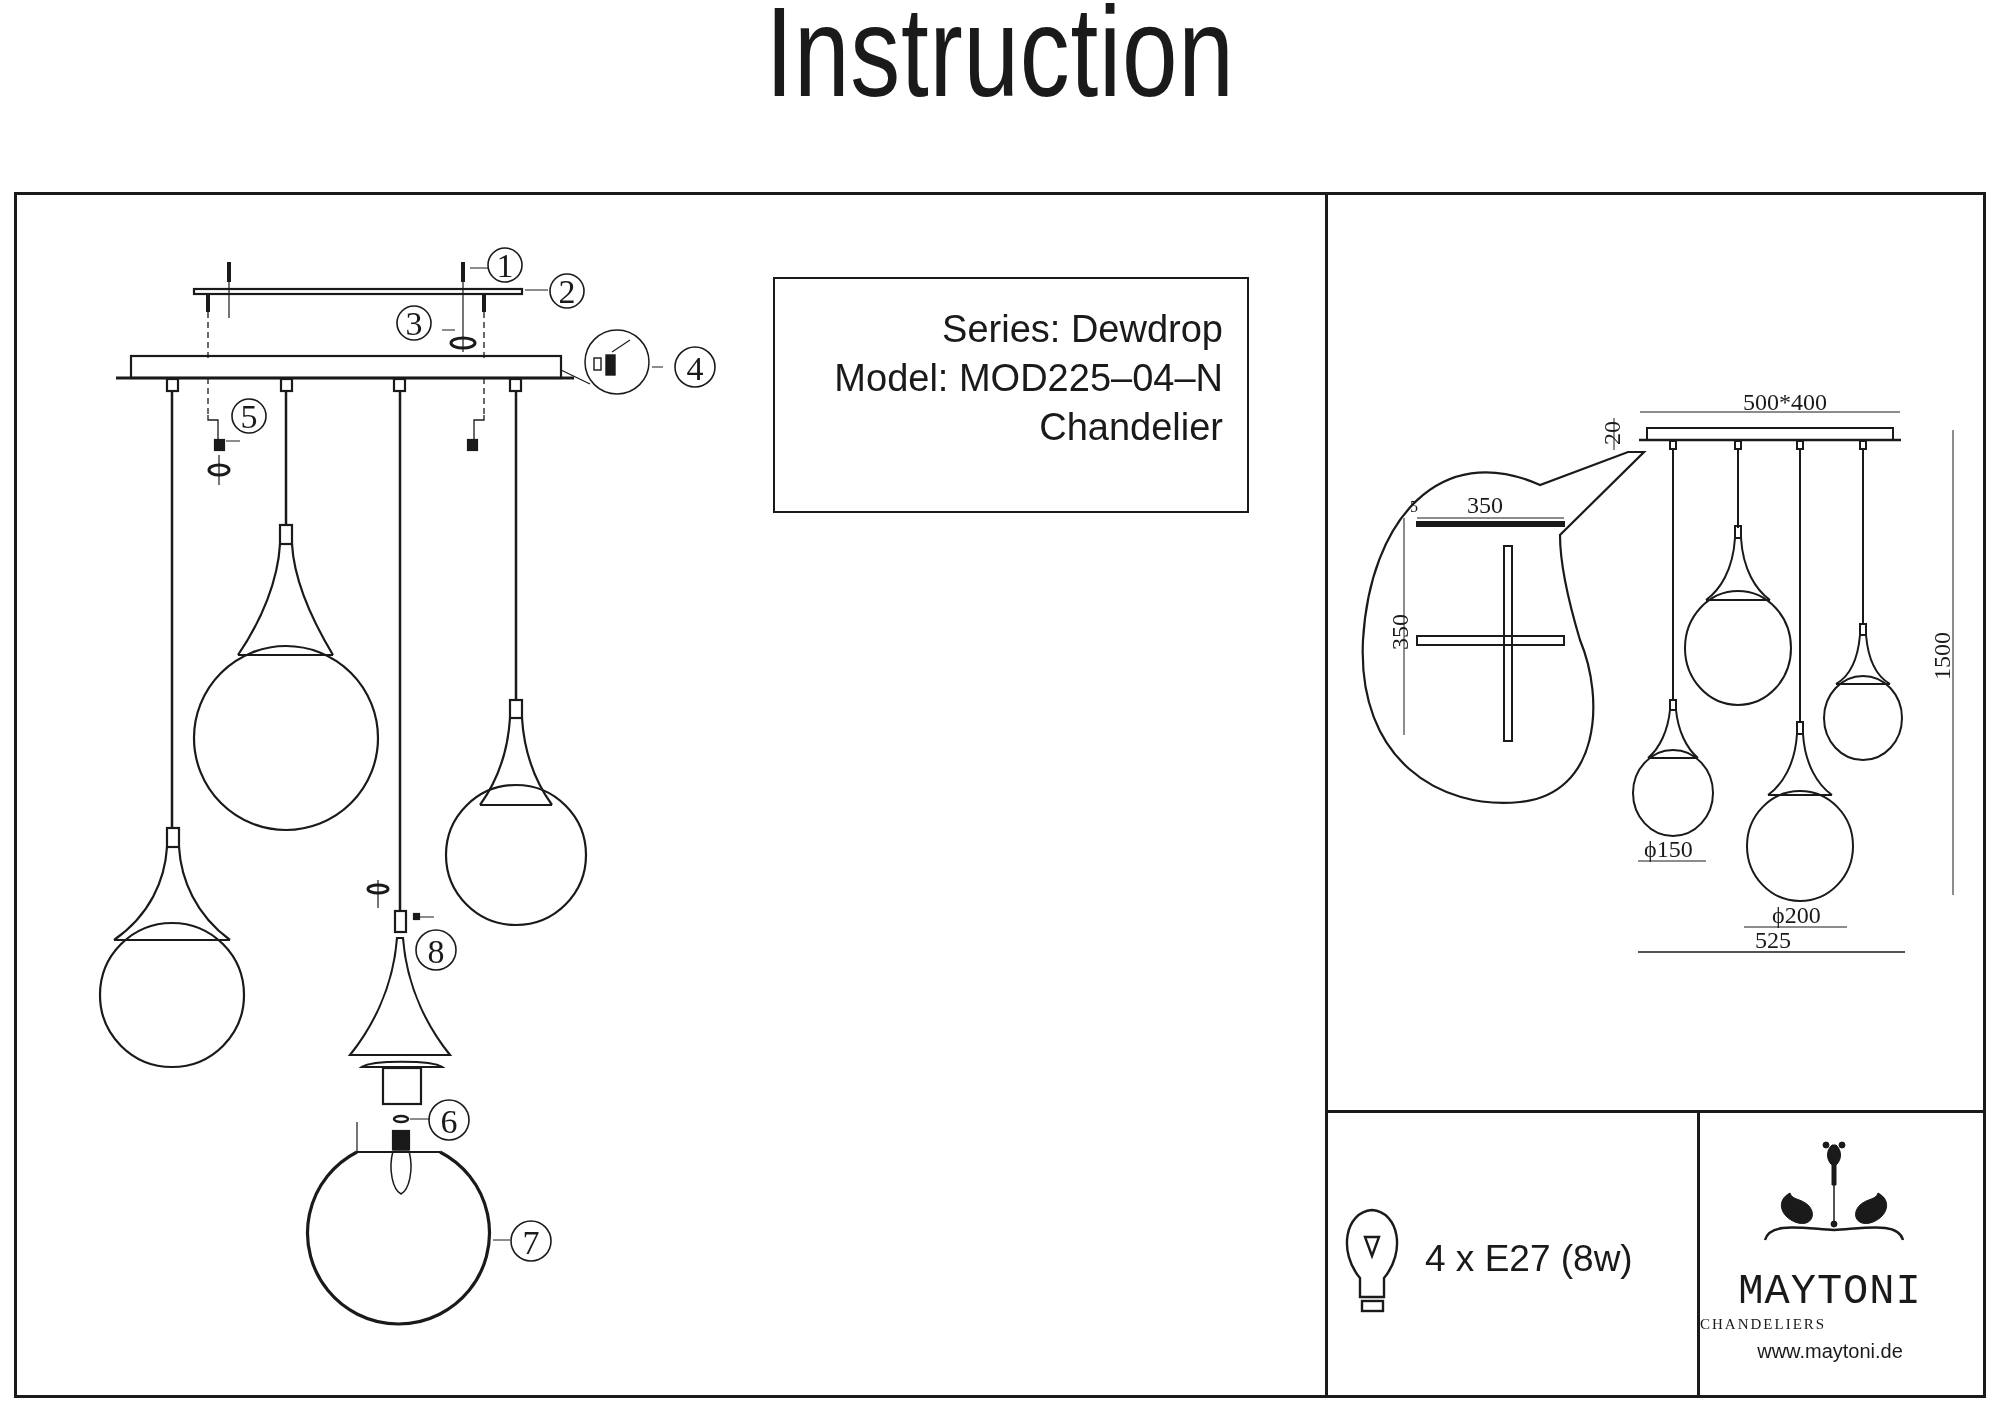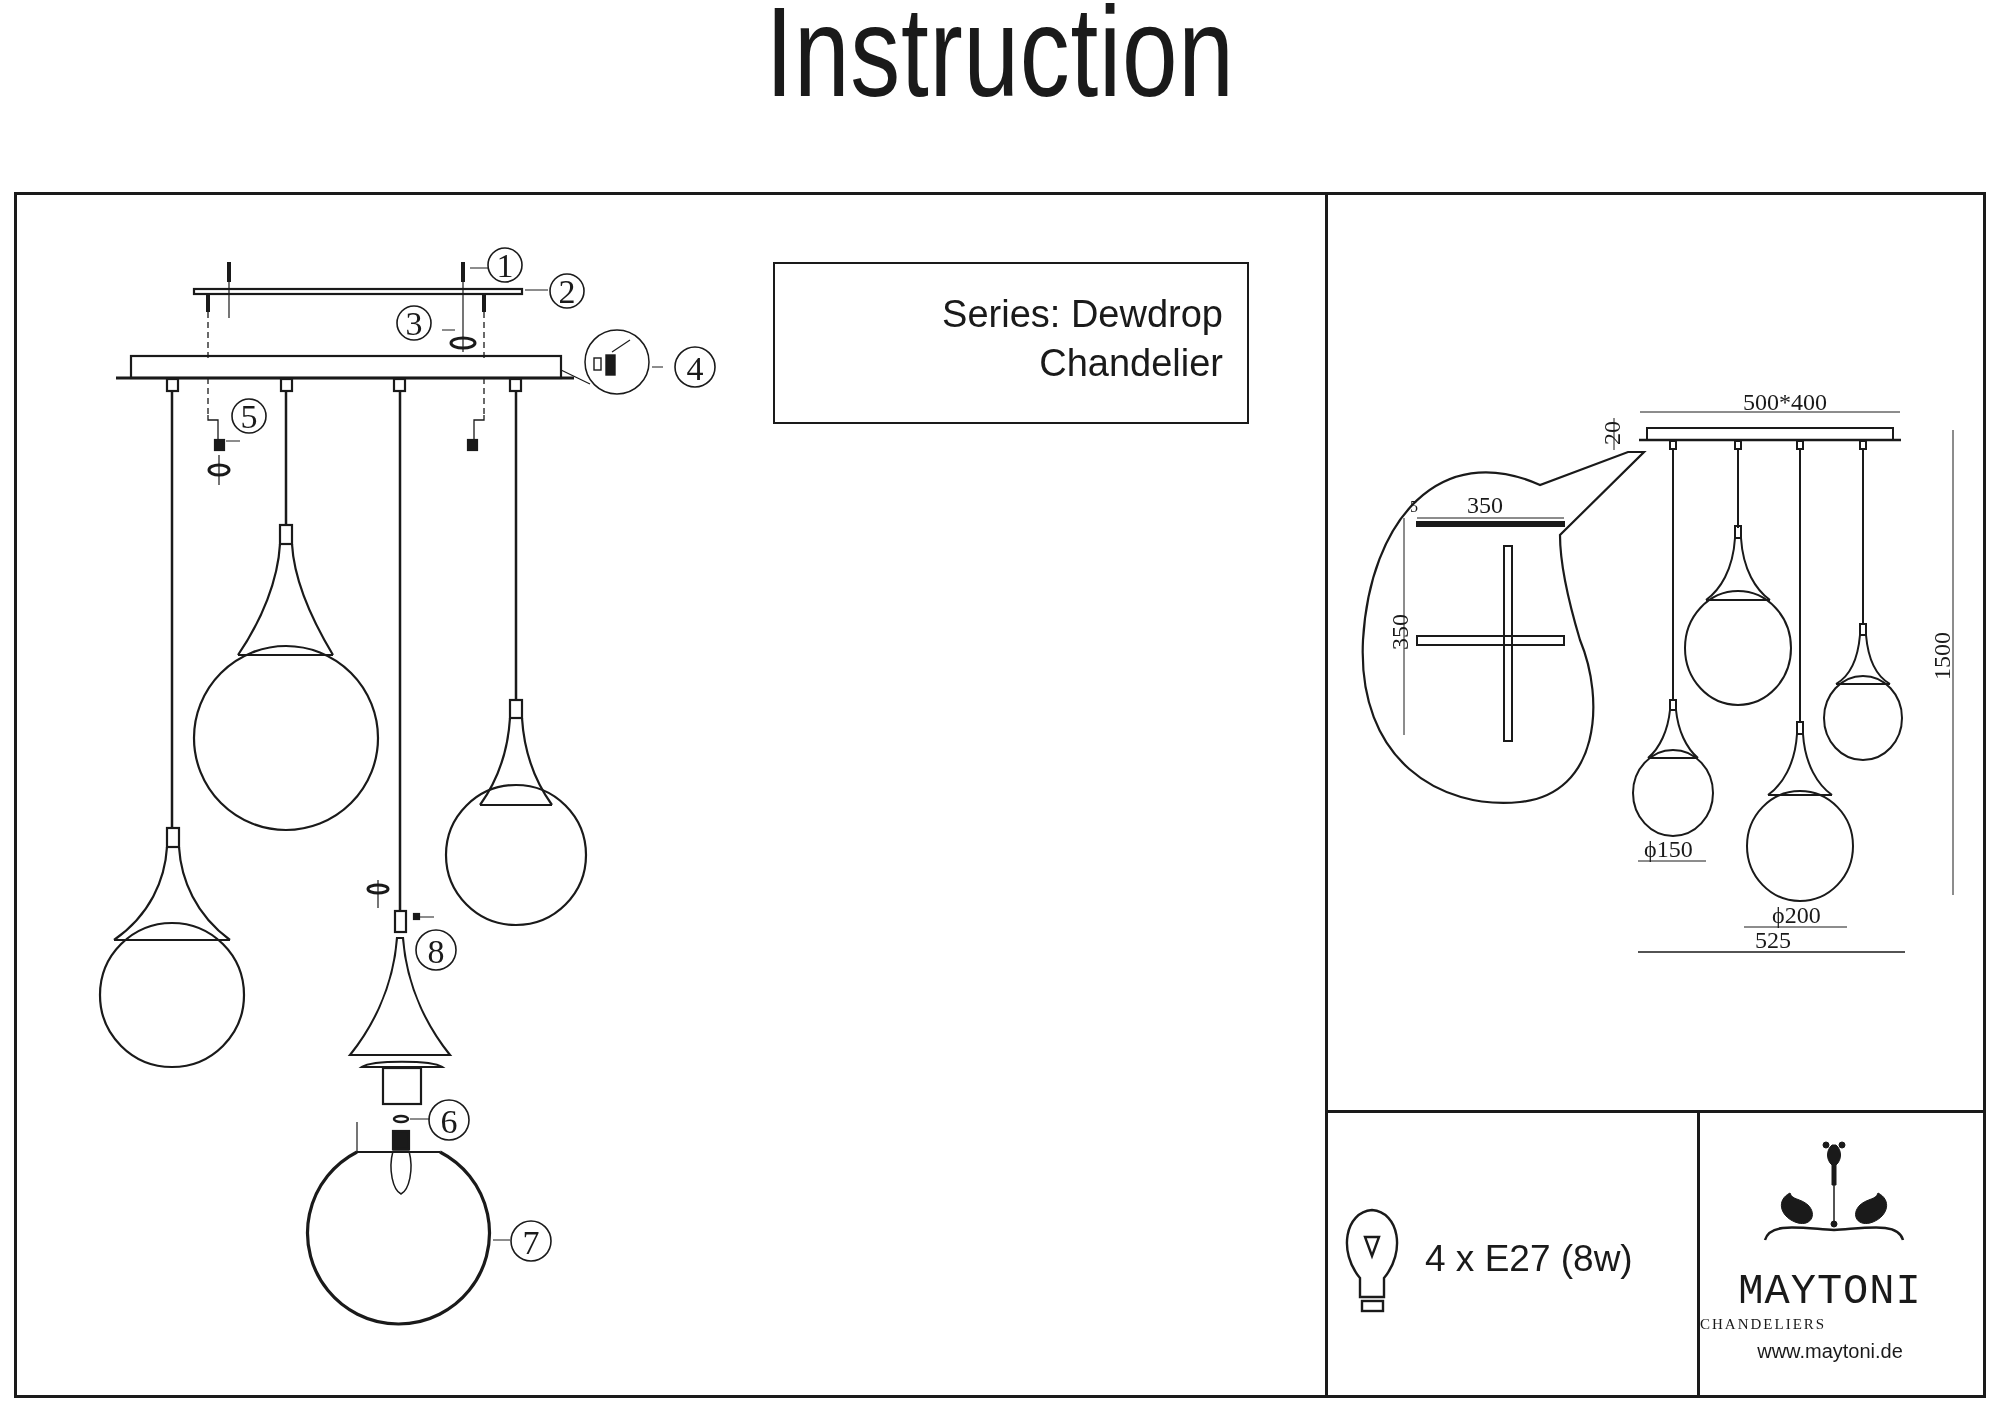--- a/index.html
+++ b/index.html
@@ -1,20 +1,20 @@
 <!DOCTYPE html>
 <html><head>
 <meta charset="utf-8">
 <style>
   html, body { margin:0; padding:0; background:#fff; }
   body { width:2000px; height:1414px; position:relative; overflow:hidden; color:#1a1a1a; font-family:"Liberation Sans", sans-serif; }
   .title { position:absolute; left:0; width:2000px; top:-18px; text-align:center; font-size:128px; letter-spacing:1px; transform:scaleX(0.78); transform-origin:1000px 0; line-height:1.1; }
   .frame { position:absolute; left:14px; top:192px; width:1972px; height:1206px; border:3px solid #1a1a1a; box-sizing:border-box; }
   .vdiv { position:absolute; background:#1a1a1a; }
-  .infobox { position:absolute; left:773px; top:262px; width:476px; height:162px; border:2.5px solid #1a1a1a; box-sizing:border-box; text-align:right; padding:26px 24px 0 0; font-size:38px; line-height:49px; }
+  .infobox { position:absolute; left:773px; top:277px; width:476px; height:236px; border:2.5px solid #1a1a1a; box-sizing:border-box; text-align:right; padding:26px 24px 0 0; font-size:38px; line-height:49px; }
   .infobox div { white-space:nowrap; }
   .bulbtxt { position:absolute; left:1425px; top:1238px; font-size:37px; }
   .logo-name { position:absolute; left:1700px; width:260px; top:1268px; text-align:center; font-family:Liberation Mono, monospace; font-size:42px; letter-spacing:1px; }
   .logo-sub { position:absolute; left:1700px; width:260px; top:1316px; font-family:"Liberation Serif", serif; font-size:15px; letter-spacing:2px; }
   .logo-url { position:absolute; left:1700px; width:260px; top:1340px; text-align:center; font-size:20px; }
   svg { position:absolute; left:0; top:0; }
   .dim { font-family:"Liberation Serif", serif; font-size:24px; fill:#1a1a1a; }
   .callout { font-family:"Liberation Serif", serif; font-size:34px; fill:#1a1a1a; }
 </style>
 </head>
@@ -23,20 +23,21 @@
 <div class="title">Instruction</div>
 
 <div class="frame"></div>
 
 <div class="vdiv" style="left:1325px;top:192px;width:3px;height:1206px;"></div>
 <div class="vdiv" style="left:1325px;top:1110px;width:661px;height:3px;"></div>
 <div class="vdiv" style="left:1697px;top:1110px;width:3px;height:288px;"></div>
 
 <div class="infobox">
   <div>Series: Dewdrop</div>
+  <div>Model: MOD225–04–N</div>
   <div>Chandelier</div>
 </div>
 
 <svg width="2000" height="1414" fill="none" stroke="#1a1a1a" stroke-width="2.2">
 
   <g>
     <rect x="194" y="289" width="328" height="5"></rect>
   </g>
 
   <g>

